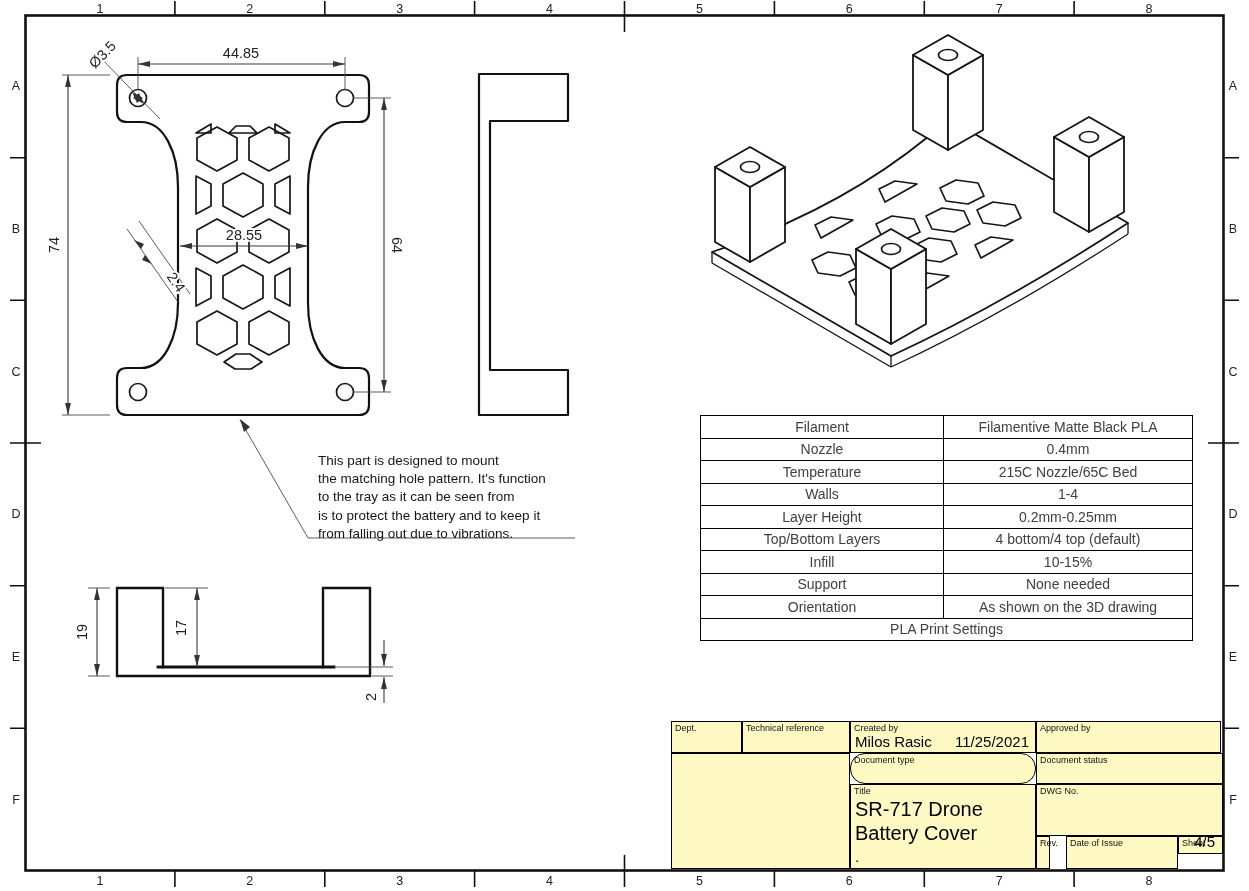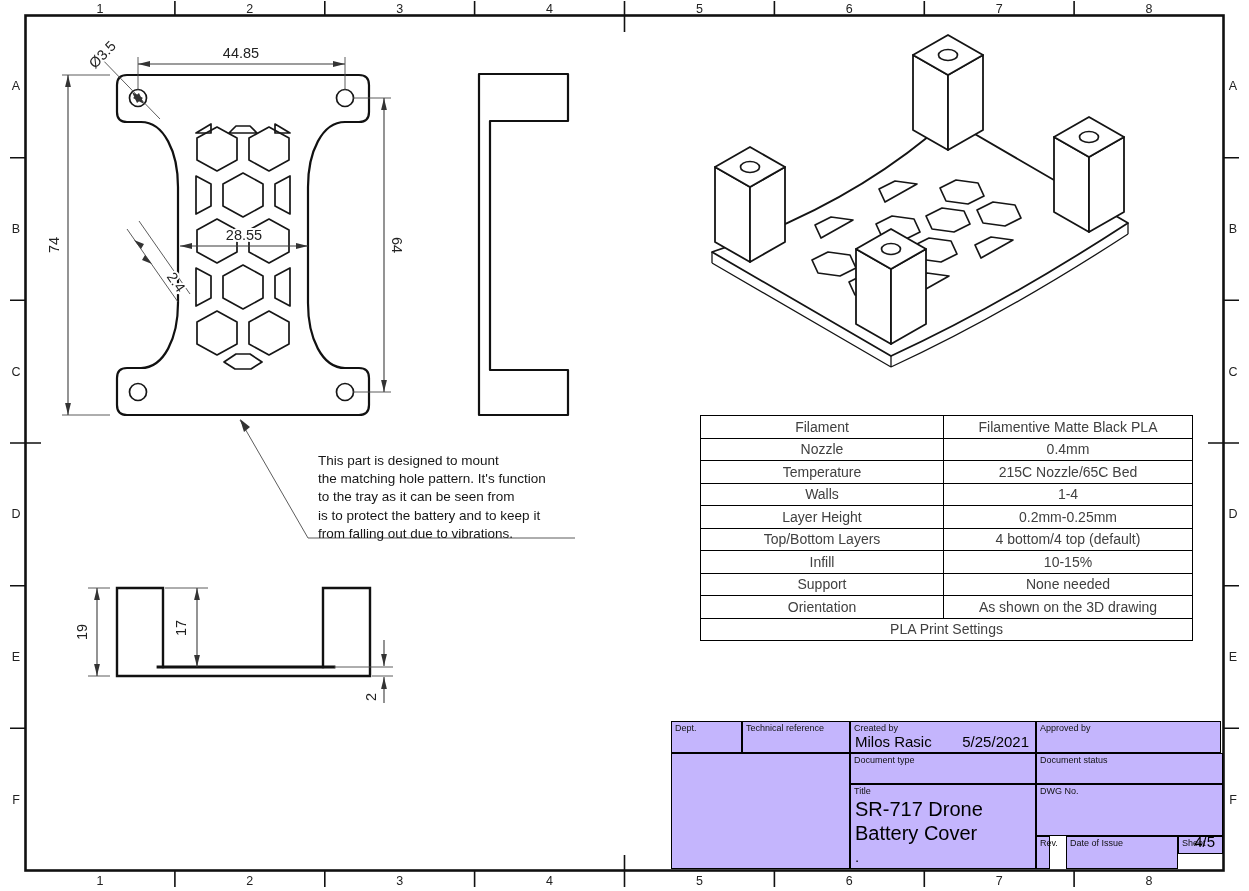--- a/index.html
+++ b/index.html
@@ -30,21 +30,21 @@
   
   .settings{position:absolute;left:700px;top:415px;border-collapse:collapse;
             table-layout:fixed;font-size:14px;color:#404040;}
   .settings td{border:1.6px solid #000;height:21.5px;padding:0 4px;
                text-align:center;vertical-align:middle;white-space:nowrap;
                overflow:hidden;background:#fff;}
   .settings .c1{width:234px;}
   .settings .c2{width:240px;}
 
   
-  .tb-cell{position:absolute;border:1.4px solid #000;box-sizing:border-box;background:#c4b5fd;}
+  .tb-cell{position:absolute;border:1.4px solid #000;box-sizing:border-box;background:#fef9c3;}
   .tb-label{position:absolute;left:3px;top:1px;font-size:9px;color:#111;}
   .tb-value{position:absolute;left:4px;bottom:2px;font-size:15px;color:#000;}
   .tb-date{position:absolute;right:6px;bottom:2px;font-size:15px;color:#000;}
   .tb-title-lines{position:absolute;left:4px;top:13px;font-size:20px;line-height:23.5px;color:#000;}
   .tb-sheet-value{position:absolute;right:7px;bottom:3px;font-size:15px;color:#000;}
 </style>
 </head>
 <body>
 
 <div class="sheet">
@@ -277,27 +277,27 @@
   <div>
     <div class="tb-cell" style="left:671px;top:721px;width:71px;height:32px;">
       <span class="tb-label">Dept.</span>
     </div>
     <div class="tb-cell" style="left:742px;top:721px;width:108px;height:32px;">
       <span class="tb-label">Technical reference</span>
     </div>
     <div class="tb-cell" style="left:850px;top:721px;width:186px;height:32px;">
       <span class="tb-label">Created by</span>
       <span class="tb-value">Milos Rasic</span>
-      <span class="tb-date">5/25/2021</span>
+      <span class="tb-date">11/25/2021</span>
     </div>
     <div class="tb-cell" style="left:1036px;top:721px;width:185px;height:32px;">
       <span class="tb-label">Approved by</span>
     </div>
     <div class="tb-cell" style="left:671px;top:753px;width:179px;height:116px;"></div>
-    <div class="tb-cell" style="left:850px;top:753px;width:186px;height:31px;">
+    <div class="tb-cell" style="left:850px;top:753px;width:186px;height:31px;border-radius:15px;">
       <span class="tb-label">Document type</span>
     </div>
     <div class="tb-cell" style="left:1036px;top:753px;width:187px;height:31px;">
       <span class="tb-label">Document status</span>
     </div>
     <div class="tb-cell" style="left:850px;top:784px;width:186px;height:85px;">
       <span class="tb-label">Title</span>
       <div class="tb-title-lines">
         <div>SR-717 Drone</div>
         <div>Battery Cover</div>

